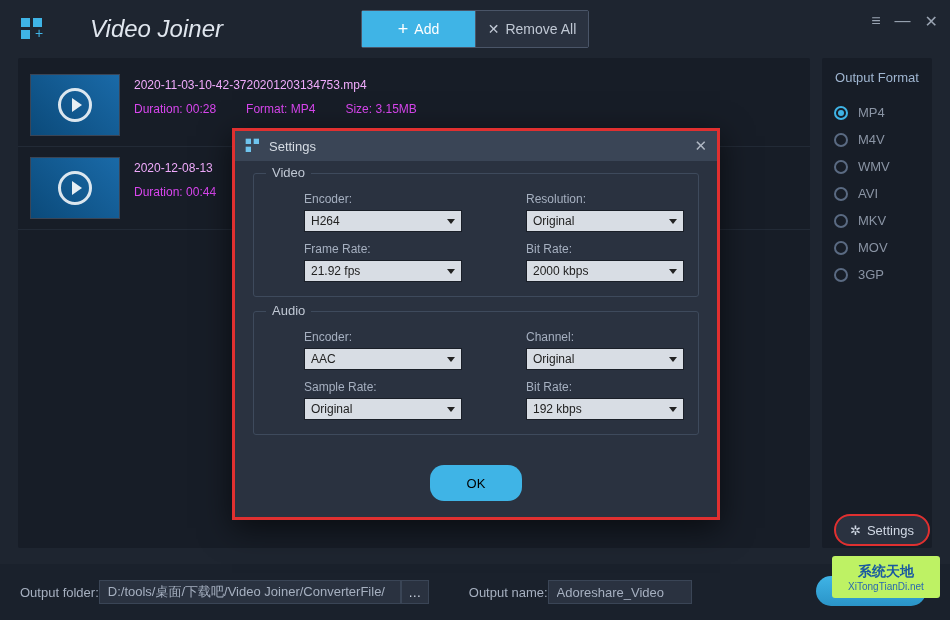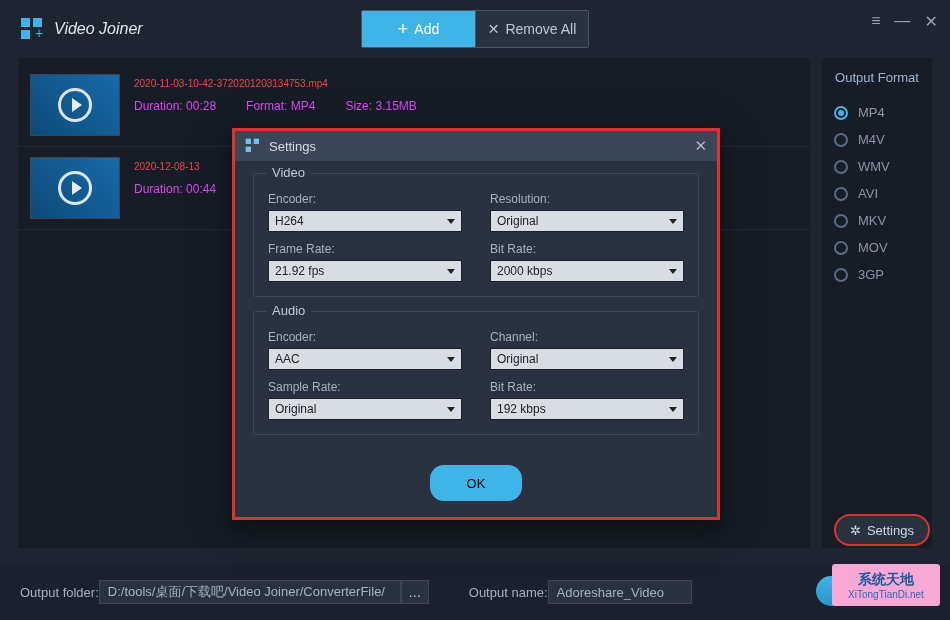--- a/index.html
+++ b/index.html
@@ -2,38 +2,38 @@
 <html><head>
 <meta charset="utf-8">
 <style>
   * { box-sizing: border-box; margin: 0; padding: 0; font-family: "Microsoft YaHei", Arial, sans-serif; }
   body { width: 950px; height: 620px; background: #1e2530; color: #b8c0cc; overflow: hidden; position: relative; }
   
   
   .titlebar { height: 58px; display: flex; align-items: center; padding: 0 20px; position: relative; }
   .logo { display: flex; align-items: center; gap: 10px; }
   .logo-icon { width: 24px; height: 24px; }
-  .app-title { color: #e0e6ee; font-size: 16px; font-weight: 500; font-style: italic; }
+  .app-title { color: #e0e6ee; font-size: 24px; font-weight: 500; font-style: italic; margin-left: 36px; }
   .main-actions { position: absolute; left: 50%; transform: translateX(-50%); display: flex; border: 1px solid #4a5568; border-radius: 2px; }
   .main-btn { width: 113px; height: 36px; display: flex; align-items: center; justify-content: center; gap: 6px; cursor: pointer; font-size: 14px; }
   .main-btn.add { background: #3fb4e6; color: #fff; }
   .main-btn.remove { background: #2a3240; color: #c0c8d4; border-left: 1px solid #4a5568; }
   .win-controls { position: absolute; right: 12px; top: 12px; display: flex; gap: 14px; color: #9aa4b2; }
   .win-controls span { cursor: pointer; font-size: 16px; }
   
   
   .main { display: flex; padding: 0 18px; gap: 12px; height: 490px; }
   .list-panel { flex: 1; background: #171d27; border-radius: 2px; padding: 6px 0; overflow: hidden; }
   .file-item { display: flex; gap: 14px; padding: 10px 12px; border-bottom: 1px solid #222a36; }
   .thumb { width: 90px; height: 62px; background: #0a3a5a; border: 1px solid #3a4556; display: flex; align-items: center; justify-content: center; position: relative; }
   .thumb::before { content:""; position:absolute; inset:0; background: linear-gradient(45deg,#0b4a7a,#1a6aa8); }
   .play-circle { position:relative; width: 34px; height: 34px; border: 3px solid rgba(255,255,255,.85); border-radius: 50%; display:flex; align-items:center; justify-content:center; }
   .play-circle::after { content:""; border-left: 10px solid rgba(255,255,255,.9); border-top: 7px solid transparent; border-bottom: 7px solid transparent; margin-left: 3px; }
   .file-meta { flex:1; padding-top: 4px; }
-  .file-name { color: #ef4444; font-size: 10px; margin-bottom: 10px; }
+  .file-name { color: #f0abfc; font-size: 12px; margin-bottom: 10px; }
   .file-sub { color: #d946ef; font-size: 12px; display: flex; gap: 30px; }
   
   .side { width: 110px; background: #171d27; border-radius: 2px; padding: 12px 10px; }
   .side-title { color: #9fb5d0; font-size: 13px; text-align: center; margin-bottom: 14px; }
   .radio-row { display: flex; align-items: center; gap: 10px; padding: 6px 2px; cursor: pointer; font-size: 13px; color: #8a94a4; }
   .radio { width: 14px; height: 14px; border: 2px solid #5a6a82; border-radius: 50%; display:flex; align-items:center; justify-content:center; }
   .radio.sel { border-color: #3fb4e6; }
   .radio.sel::after { content:""; width: 6px; height: 6px; background:#3fb4e6; border-radius:50%; }
   
   .settings-btn { position: absolute; right: 20px; bottom: 74px; width: 96px; height: 32px; background: #2a3240; border: 2px solid #e03030; color: #d0d8e4; display:flex; align-items:center; justify-content:center; gap:6px; font-size:13px; cursor:pointer; border-radius: 20px; }
@@ -48,29 +48,29 @@
   .convert { position:absolute; right: 24px; bottom: 14px; width: 110px; height: 30px; border-radius: 16px; background: linear-gradient(#3fb4e6,#2a94c8); }
   
   
   .modal { position: absolute; left: 232px; top: 128px; width: 488px; background: #2a3240; border: 3px solid #e03030; box-shadow: 0 8px 30px rgba(0,0,0,.6); }
   .modal-head { height: 30px; background: #3a4556; display:flex; align-items:center; padding: 0 10px; color:#d6dce4; font-size:13px; gap:8px; }
   .modal-head .close { margin-left:auto; cursor:pointer; color:#b0b8c4; font-size:15px; }
   .modal-body { padding: 12px 18px 8px; }
   .group { border: 1px solid #3e4a5c; border-radius: 3px; padding: 12px 14px 14px; margin-bottom: 14px; position: relative; }
   .group-title { position:absolute; top:-9px; left:12px; background:#2a3240; padding:0 6px; color:#c0c8d4; font-size:13px; }
   .row2 { display:flex; gap: 28px; margin-top: 6px; }
-  .field { flex:1; }
+  .field { flex:1;margin-left:36px; }
   .flabel { color:#a6b0c0; font-size:12px; margin-bottom:4px; }
   .select { width: 100%; height: 22px; background: #d8dde4; border:1px solid #1a1f28; color:#222; font-family: monospace; font-size:12px; padding: 0 6px; display:flex; align-items:center; justify-content:space-between; cursor:pointer; }
   .select .arrow { border-top: 5px solid #222; border-left: 4px solid transparent; border-right: 4px solid transparent; }
   .row2 + .row2 { margin-top: 10px; }
   .modal-foot { display:flex; justify-content:center; padding: 8px 0 16px; }
   .ok { width: 92px; height: 36px; background:#3fb4e6; color:#000000; border-radius: 14px; display:flex; align-items:center; justify-content:center; font-size:13px; cursor:pointer; }
   
-  .watermark { position:absolute; right: 10px; bottom: 14px; width: 108px; height: 42px; background:#f9a8d4; border-radius:3px; display:flex; align-items:center; justify-content:center; font-size:10px; color:#2a6ab0; flex-direction:column; }
+  .watermark { position:absolute; right: 10px; bottom: 22px; width: 108px; height: 42px; background:#bef264; border-radius:3px; display:flex; align-items:center; justify-content:center; font-size:10px; color:#2a6ab0; flex-direction:column; }
   .watermark .cn { font-size: 14px; font-weight:bold; color:#1a5aa0; }
 </style>
 </head>
 <body>
 
 <div class="titlebar">
   <div class="logo">
     <svg class="logo-icon" viewBox="0 0 24 24">
         <rect x="1" y="1" width="9" height="9" fill="#3fb4e6"></rect>
         <rect x="13" y="1" width="9" height="9" fill="#3fb4e6"></rect>

